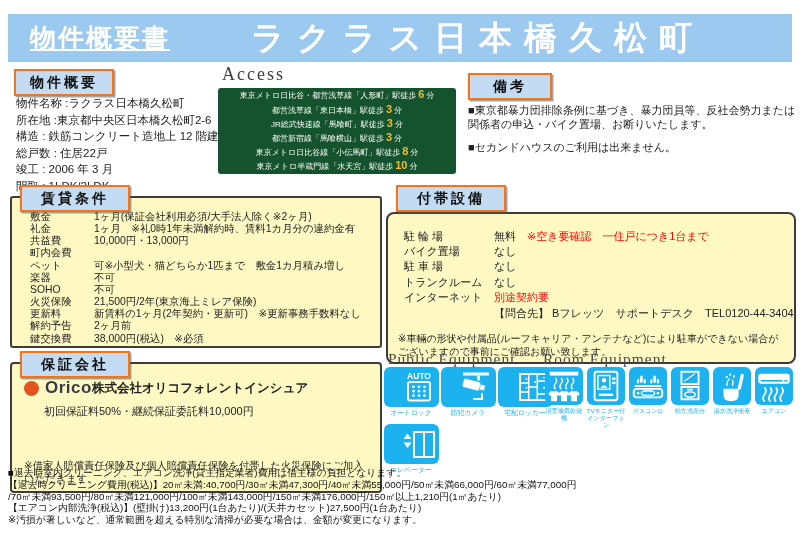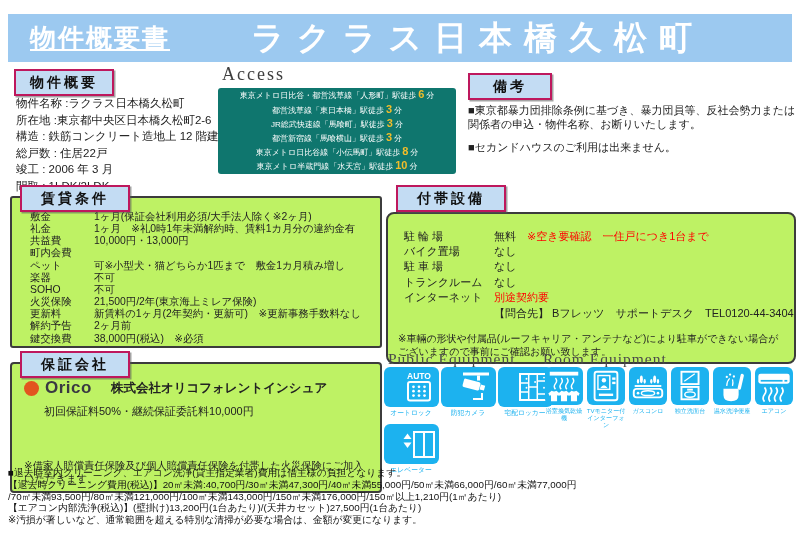--- a/index.html
+++ b/index.html
@@ -8,44 +8,44 @@
 
   
   .banner{position:absolute;left:8px;top:14px;width:784px;height:48px;background:#9cc9f0;
           display:flex;align-items:center;}
   .doc-type{color:#fff;font-size:26px;font-weight:bold;text-decoration:underline;
             margin-left:22px;letter-spacing:2px;white-space:nowrap;}
   .main-title{color:#fff;font-size:33px;font-weight:600;letter-spacing:12px;
               margin-left:81px;white-space:nowrap;}
 
   
-  .sec-head{position:absolute;background:#c3dcf3;border:2px solid #be185d;
+  .sec-head{position:absolute;background:#c3dcf3;border:2px solid #f97316;
             box-shadow:1.5px 1.5px 0 rgba(90,90,90,.55);
             font-weight:bold;font-size:14px;color:#111;letter-spacing:3px;
             display:flex;align-items:center;justify-content:center;z-index:3;}
 
   
   .overview-list{position:absolute;left:16px;top:95px;font-size:11.5px;line-height:16.6px;
                  color:#222;white-space:nowrap;}
 
   
   .access-title{position:absolute;left:222px;top:64px;font-family:"Liberation Serif","DejaVu Serif",serif;
                 font-size:18px;color:#3f3f3f;letter-spacing:2px;}
-  .access-box{position:absolute;left:218px;top:88px;width:238px;height:86px;background:#0f766e;
+  .access-box{position:absolute;left:218px;top:88px;width:238px;height:86px;background:#14532d;
               border-radius:3px;display:flex;flex-direction:column;justify-content:center;
               align-items:center;}
   .access-line{font-size:8px;color:#fff;line-height:13.2px;white-space:nowrap;}
   .access-min{color:#f2bd2a;font-weight:bold;font-size:11px;margin:0 2px;}
 
   
   .remarks{position:absolute;left:468px;top:103px;width:332px;font-size:11px;line-height:14px;color:#222;}
   .remarks p{margin:0 0 9px 0;}
 
   
-  .box{position:absolute;border:2px solid #3c3c3c;background:#bef264;}
+  .box{position:absolute;border:2px solid #3c3c3c;background:#fef9c3;}
   .lease-box{left:10px;top:196px;width:368px;height:148px;border-radius:3px;}
   .fac-box{left:386px;top:212px;width:406px;height:148px;border-radius:8px;}
   .gua-box{left:10px;top:362px;width:368px;height:127px;border-radius:4px;}
 
   
   .lease-rows{position:absolute;left:18px;top:13px;right:2px;font-size:10.4px;line-height:12.15px;
               color:#222;white-space:nowrap;}
   .lease-row{display:flex;}
   .lease-label{width:64px;flex:0 0 64px;}
 
@@ -55,21 +55,21 @@
   .fac-row{display:flex;}
   .fac-label{width:90px;flex:0 0 90px;}
   .red{color:#f00;}
   .fac-contact{margin-left:90px;margin-top:1px;}
   .fac-note{position:absolute;left:10px;right:6px;top:118px;font-size:10px;line-height:13px;
             color:#222;white-space:normal;}
 
   
   .gua-logo-row{position:absolute;left:12px;top:14px;display:flex;align-items:center;white-space:nowrap;}
   .orico-dot{width:15px;height:15px;border-radius:50%;background:#e2551f;margin-right:6px;flex:0 0 15px;}
-  .orico-word{font-size:17px;font-weight:bold;color:#3a3a42;letter-spacing:.5px;margin-right:19px;}
+  .orico-word{font-size:17px;font-weight:bold;color:#3a3a42;letter-spacing:.5px;margin-right:0;}
   .orico-company{font-size:12.5px;font-weight:bold;color:#222;}
   .gua-fee{position:absolute;left:32px;top:40px;font-size:11px;color:#222;}
   .gua-note{position:absolute;left:12px;right:6px;bottom:6px;font-size:10.3px;line-height:13px;color:#222;}
 
   
   .eq-title{position:absolute;font-family:"Liberation Serif","DejaVu Serif",serif;
             font-size:15.5px;color:#4a4a4a;letter-spacing:1px;white-space:nowrap;}
   .eq-group{position:absolute;display:flex;}
   .eq-item{display:flex;flex-direction:column;align-items:center;}
   .eq-icon{background:#1cb2ef;border-radius:6px;line-height:0;}
@@ -122,21 +122,21 @@
     <div class="access-line">
       <span>東京メトロ日比谷線「小伝馬町」駅徒歩</span><span class="access-min">8</span><span>分</span>
     </div>
     <div class="access-line">
       <span>東京メトロ半蔵門線「水天宮」駅徒歩</span><span class="access-min">10</span><span>分</span>
     </div>
   </div>
 
   <div class="sec-head" style="left:468px;top:73px;width:80px;height:23px;">備考</div>
   <div class="remarks">
-    <p>■東京都暴力団排除条例に基づき、暴力団員等、反社会勢力または関係者の申込・物件名称、お断りいたします。</p>
+    <p>■東京都暴力団排除条例に基づき、暴力団員等、反社会勢力または関係者の申込・バイク置場、お断りいたします。</p>
     <p>■セカンドハウスのご利用は出来ません。</p>
   </div>
 
   <div class="sec-head" style="left:20px;top:185px;width:106px;height:23px;">賃貸条件</div>
   <div class="box lease-box">
     <div class="lease-rows">
       <div class="lease-row">
           <span class="lease-label">敷金</span>
           <span>1ヶ月(保証会社利用必須/大手法人除く※2ヶ月)</span>
         </div>

